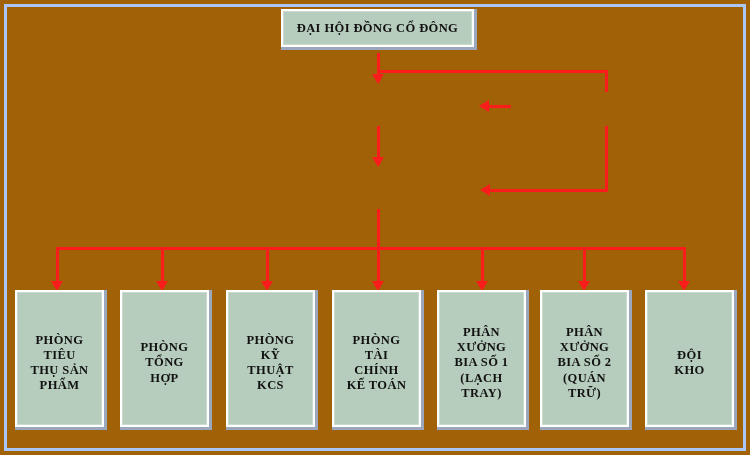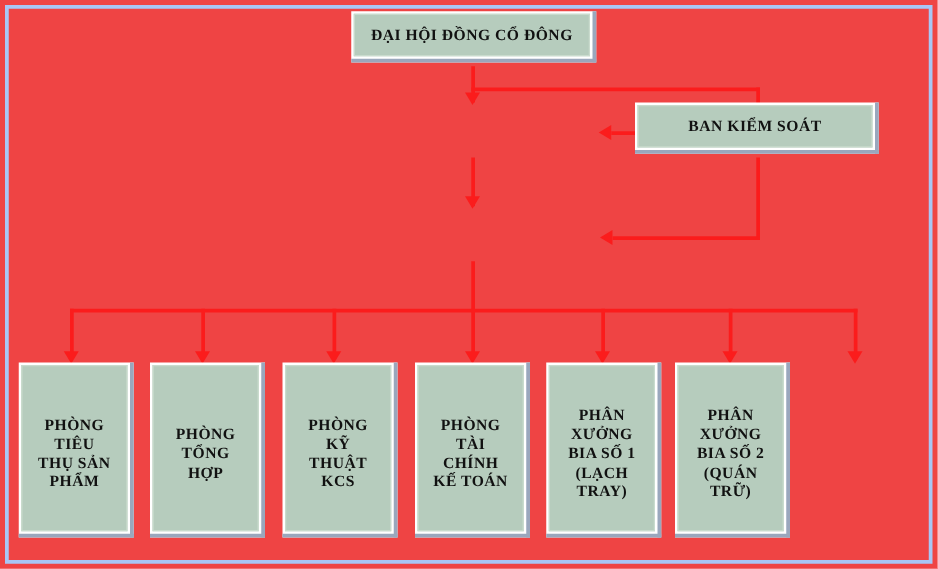--- a/index.html
+++ b/index.html
@@ -10,21 +10,21 @@
   body {
     width: 750px;
     height: 455px;
     font-family: "Liberation Serif", "DejaVu Serif", serif;
     overflow: hidden;
   }
   #chart-root {
     position: relative;
     width: 750px;
     height: 455px;
-    background: #ef4444;
+    background: #a16207;
     box-sizing: border-box;
     padding-left: 40px;
   }
   .page-frame {
     position: absolute;
     left: 4px;
     top: 4px;
     width: 742px;
     height: 447px;
     border: 3px solid #a9c6f5;
@@ -107,25 +107,20 @@
     </div>
   </div>
 
   <div class="conn vline" style="left:377px; top:53px; width:3px; height:29px;"></div>
   <div class="arrow arrow-down" style="left:372px; top:74px;"></div>
 
   <div class="conn hline" style="left:377px; top:70px; width:231px; height:3px;"></div>
   <div class="conn vline" style="left:605px; top:70px; width:3px; height:22px;"></div>
 
 
-  <div class="node" style="left:508px; top:82px; width:195px; height:41px;">
-    <div class="node-inner">
-      <span class="node-label lvl-label">BAN KIỂM SOÁT</span>
-    </div>
-  </div>
 
   <div class="conn hline" style="left:489px; top:105px; width:22px; height:3px;"></div>
   <div class="arrow arrow-left" style="left:479px; top:100px;"></div>
 
   <div class="conn vline" style="left:377px; top:126px; width:3px; height:39px;"></div>
   <div class="arrow arrow-down" style="left:372px; top:157px;"></div>
 
   <div class="conn vline" style="left:605px; top:126px; width:3px; height:66px;"></div>
   <div class="conn hline" style="left:490px; top:189px; width:118px; height:3px;"></div>
   <div class="arrow arrow-left" style="left:480px; top:184px;"></div>
@@ -203,14 +198,20 @@
   <div class="node" style="left:540px; top:290px; width:92px; height:140px;">
     <div class="node-inner top-align">
       <span class="node-label leaf-label">PHÂN
 XƯỞNG
 BIA SỐ 2
 (QUÁN
 TRỮ)</span>
     </div>
   </div>
 
+  <div class="node" style="left:645px; top:290px; width:92px; height:140px;">
+    <div class="node-inner top-align">
+      <span class="node-label leaf-label">ĐỘI
+KHO</span>
+    </div>
+  </div>
 
 </div>
 
 </body></html>

